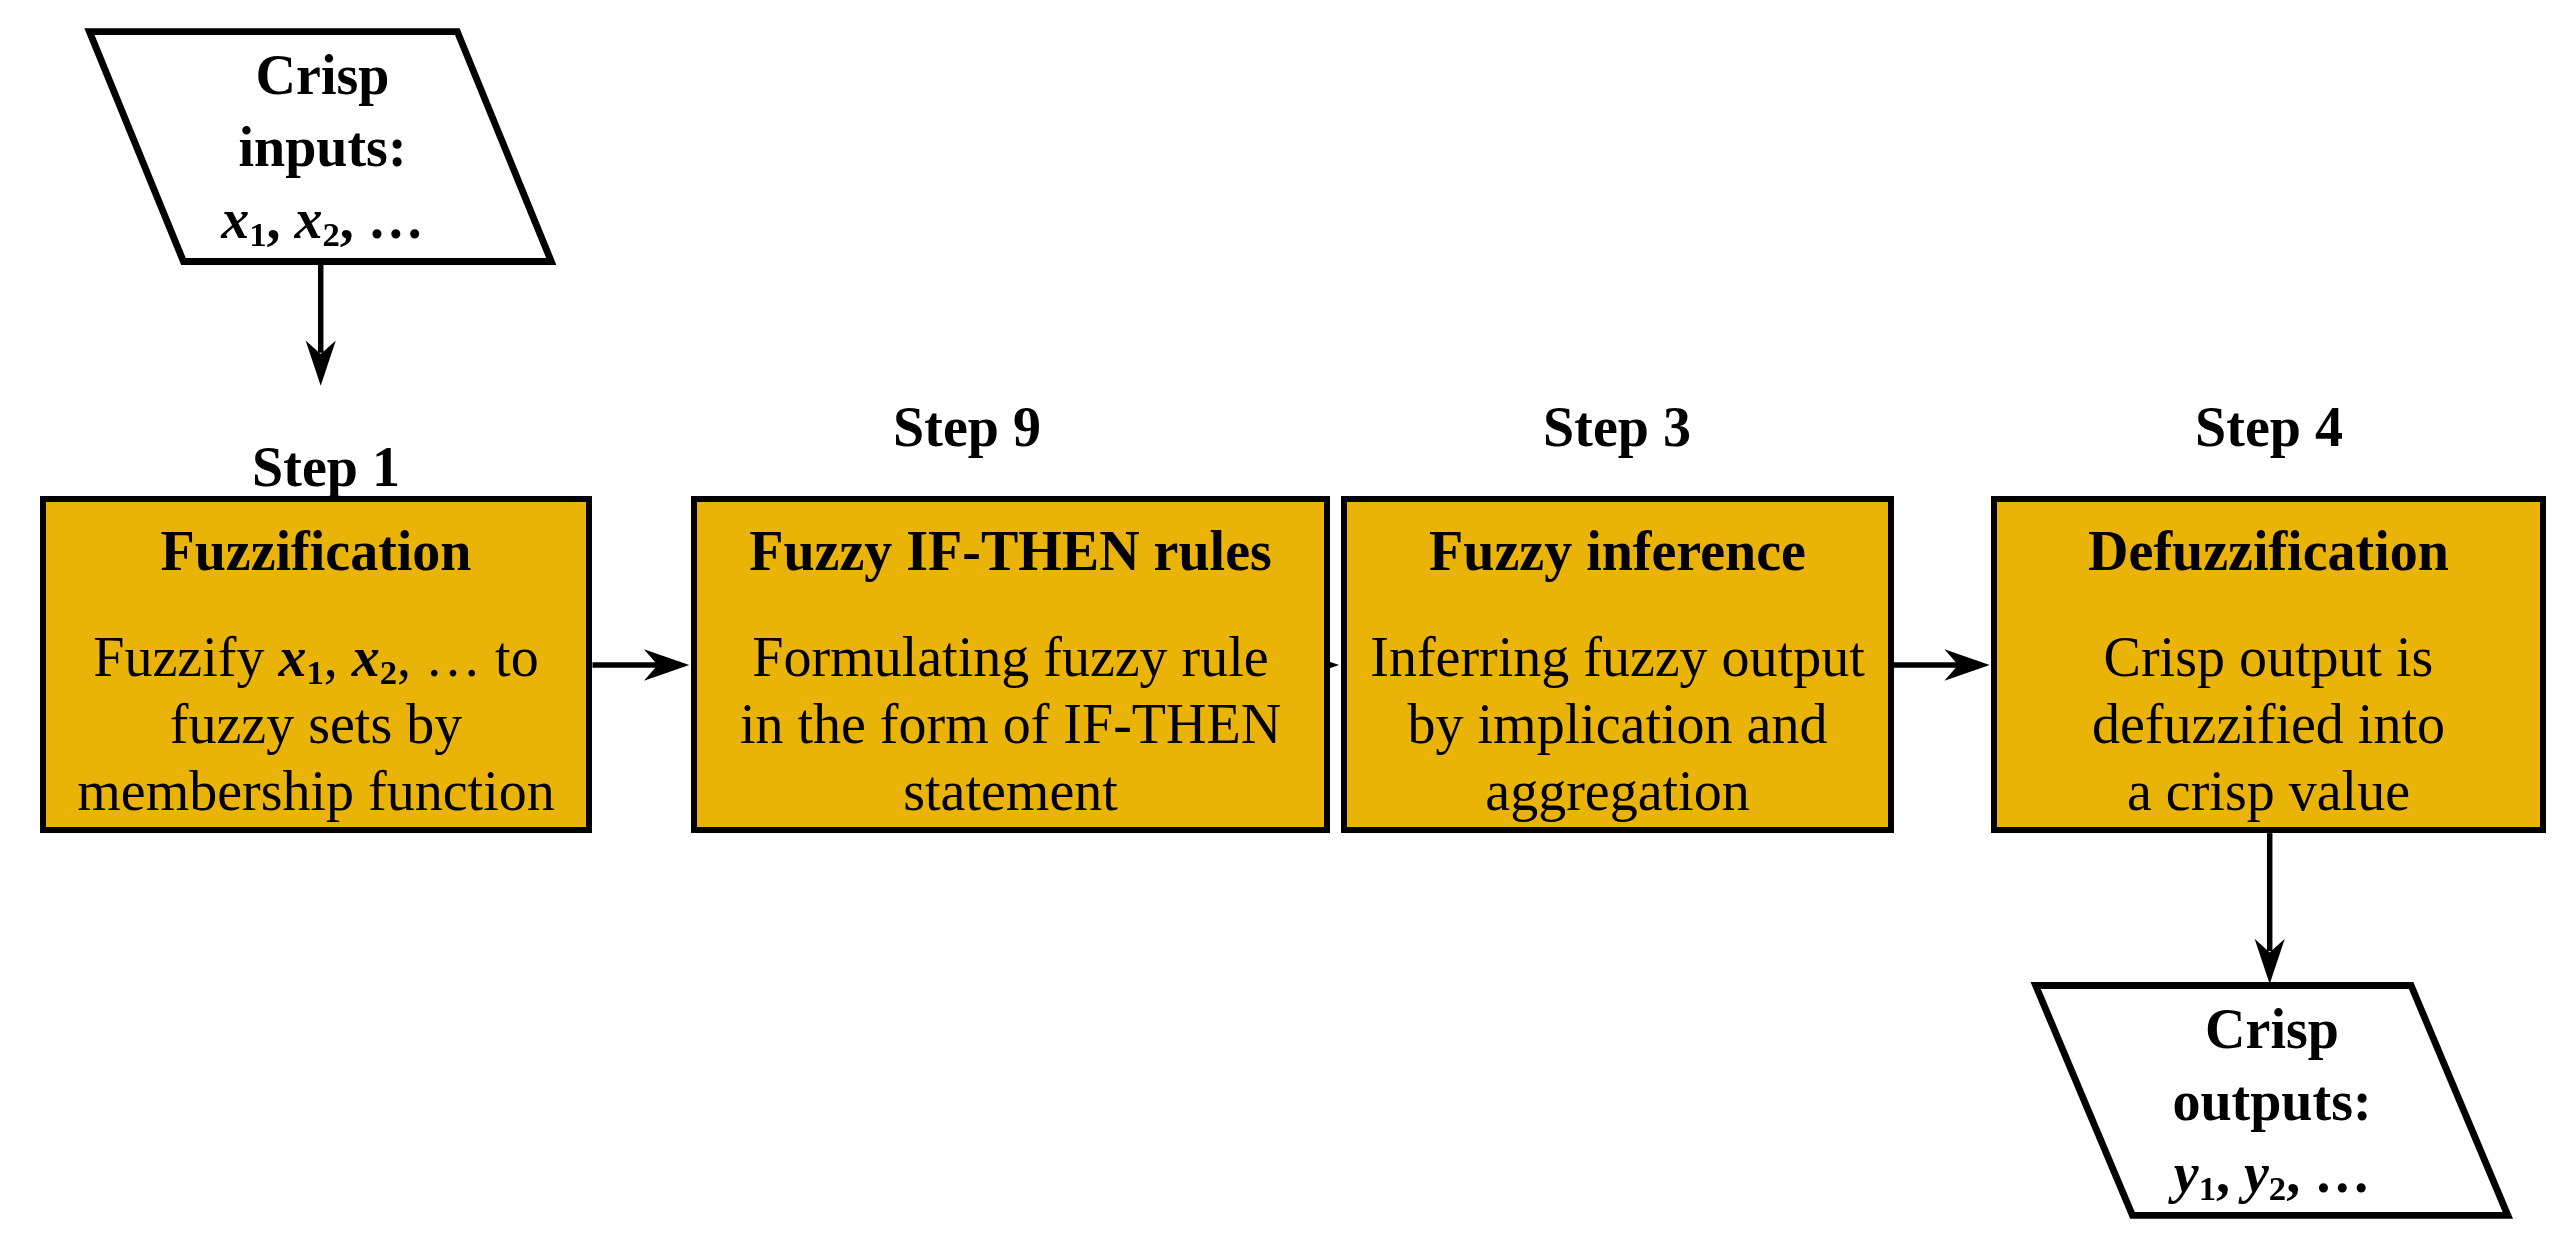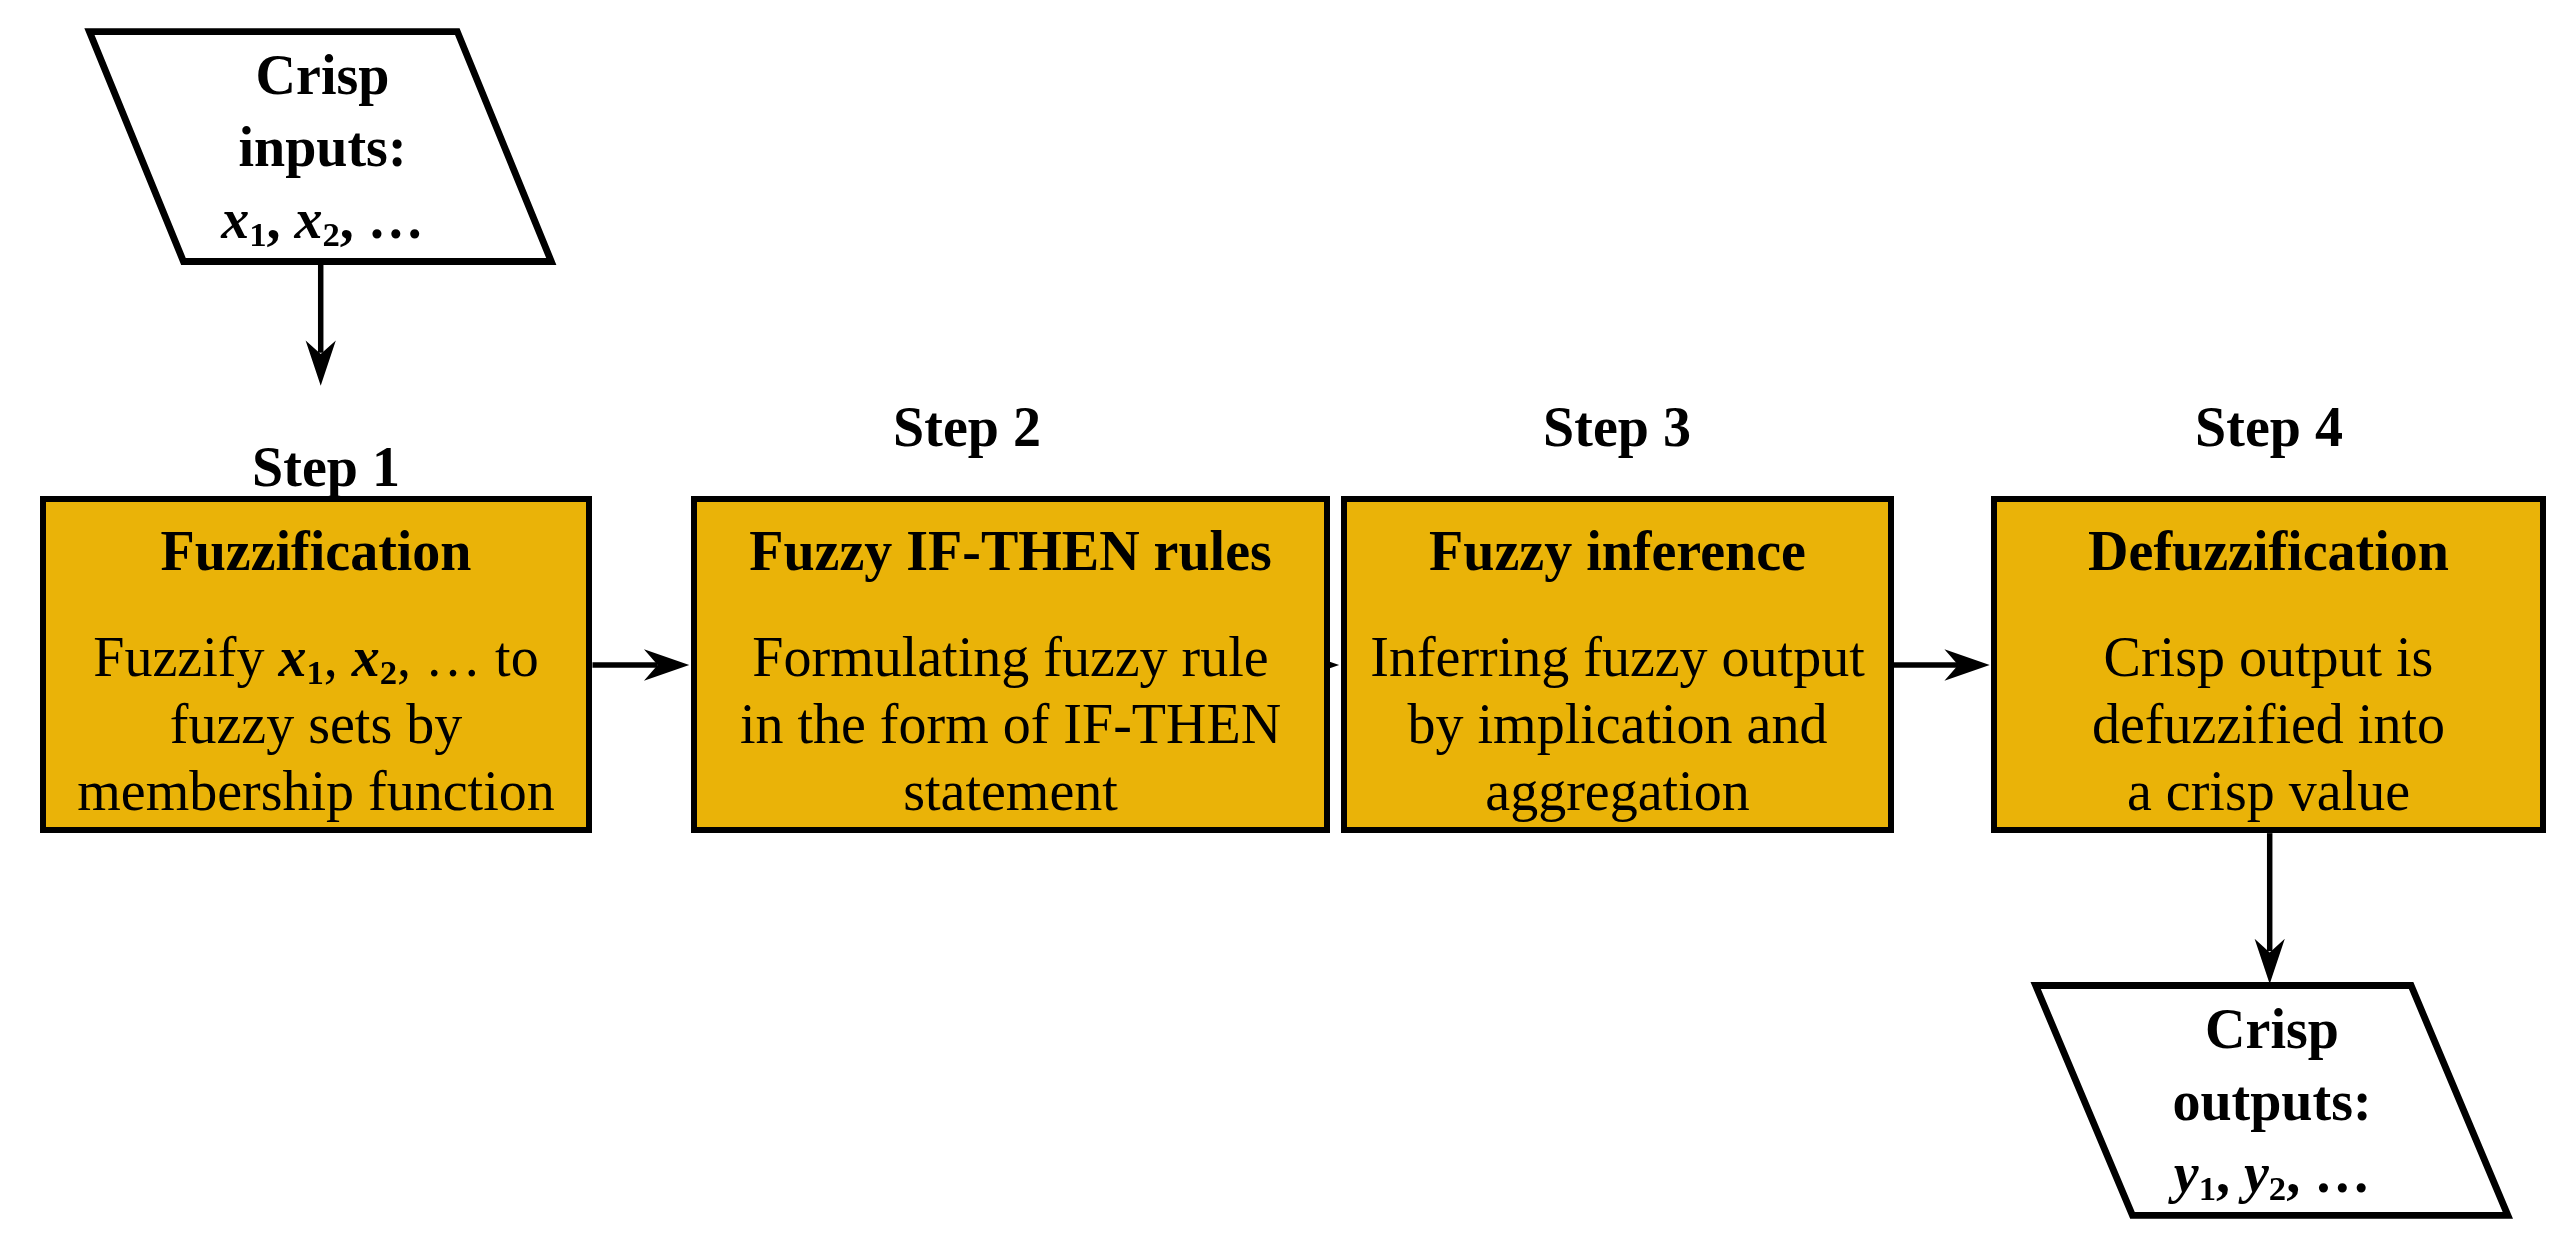--- a/index.html
+++ b/index.html
@@ -118,21 +118,21 @@
     </g>
   </svg>
 
   <div class="para-text" style="left:89px; top:32px; width:467px; height:230px;">
       <div class="line"><span class="seg-b">Crisp</span></div>
       <div class="line"><span class="seg-b">inputs:</span></div>
       <div class="line"><span class="seg-b seg-i">x</span><sub class="seg-b">1</sub><span class="seg-b">, </span><span class="seg-b seg-i">x</span><sub class="seg-b">2</sub><span class="seg-b">, …</span></div>
     </div>
 
   <div class="step-label" style="left:120px;margin-top:40px;">Step 1</div>
-  <div class="step-label" style="left:761px;">Step 2</div>
+  <div class="step-label" style="left:761px;">Step 9</div>
   <div class="step-label" style="left:1411px;">Step 3</div>
   <div class="step-label" style="left:2063px;">Step 4</div>
 
   <div class="process-box" style="left:40px; width:552px;">
     <div class="box-title">Fuzzification</div>
     <div class="box-body">
         <div class="line"><span>Fuzzify </span><span class="seg-b seg-i">x</span><sub class="seg-b">1</sub><span>, </span><span class="seg-b seg-i">x</span><sub class="seg-b">2</sub><span>, … to</span></div>
         <div class="line"><span>fuzzy sets by</span></div>
         <div class="line"><span>membership function</span></div>
       </div>

